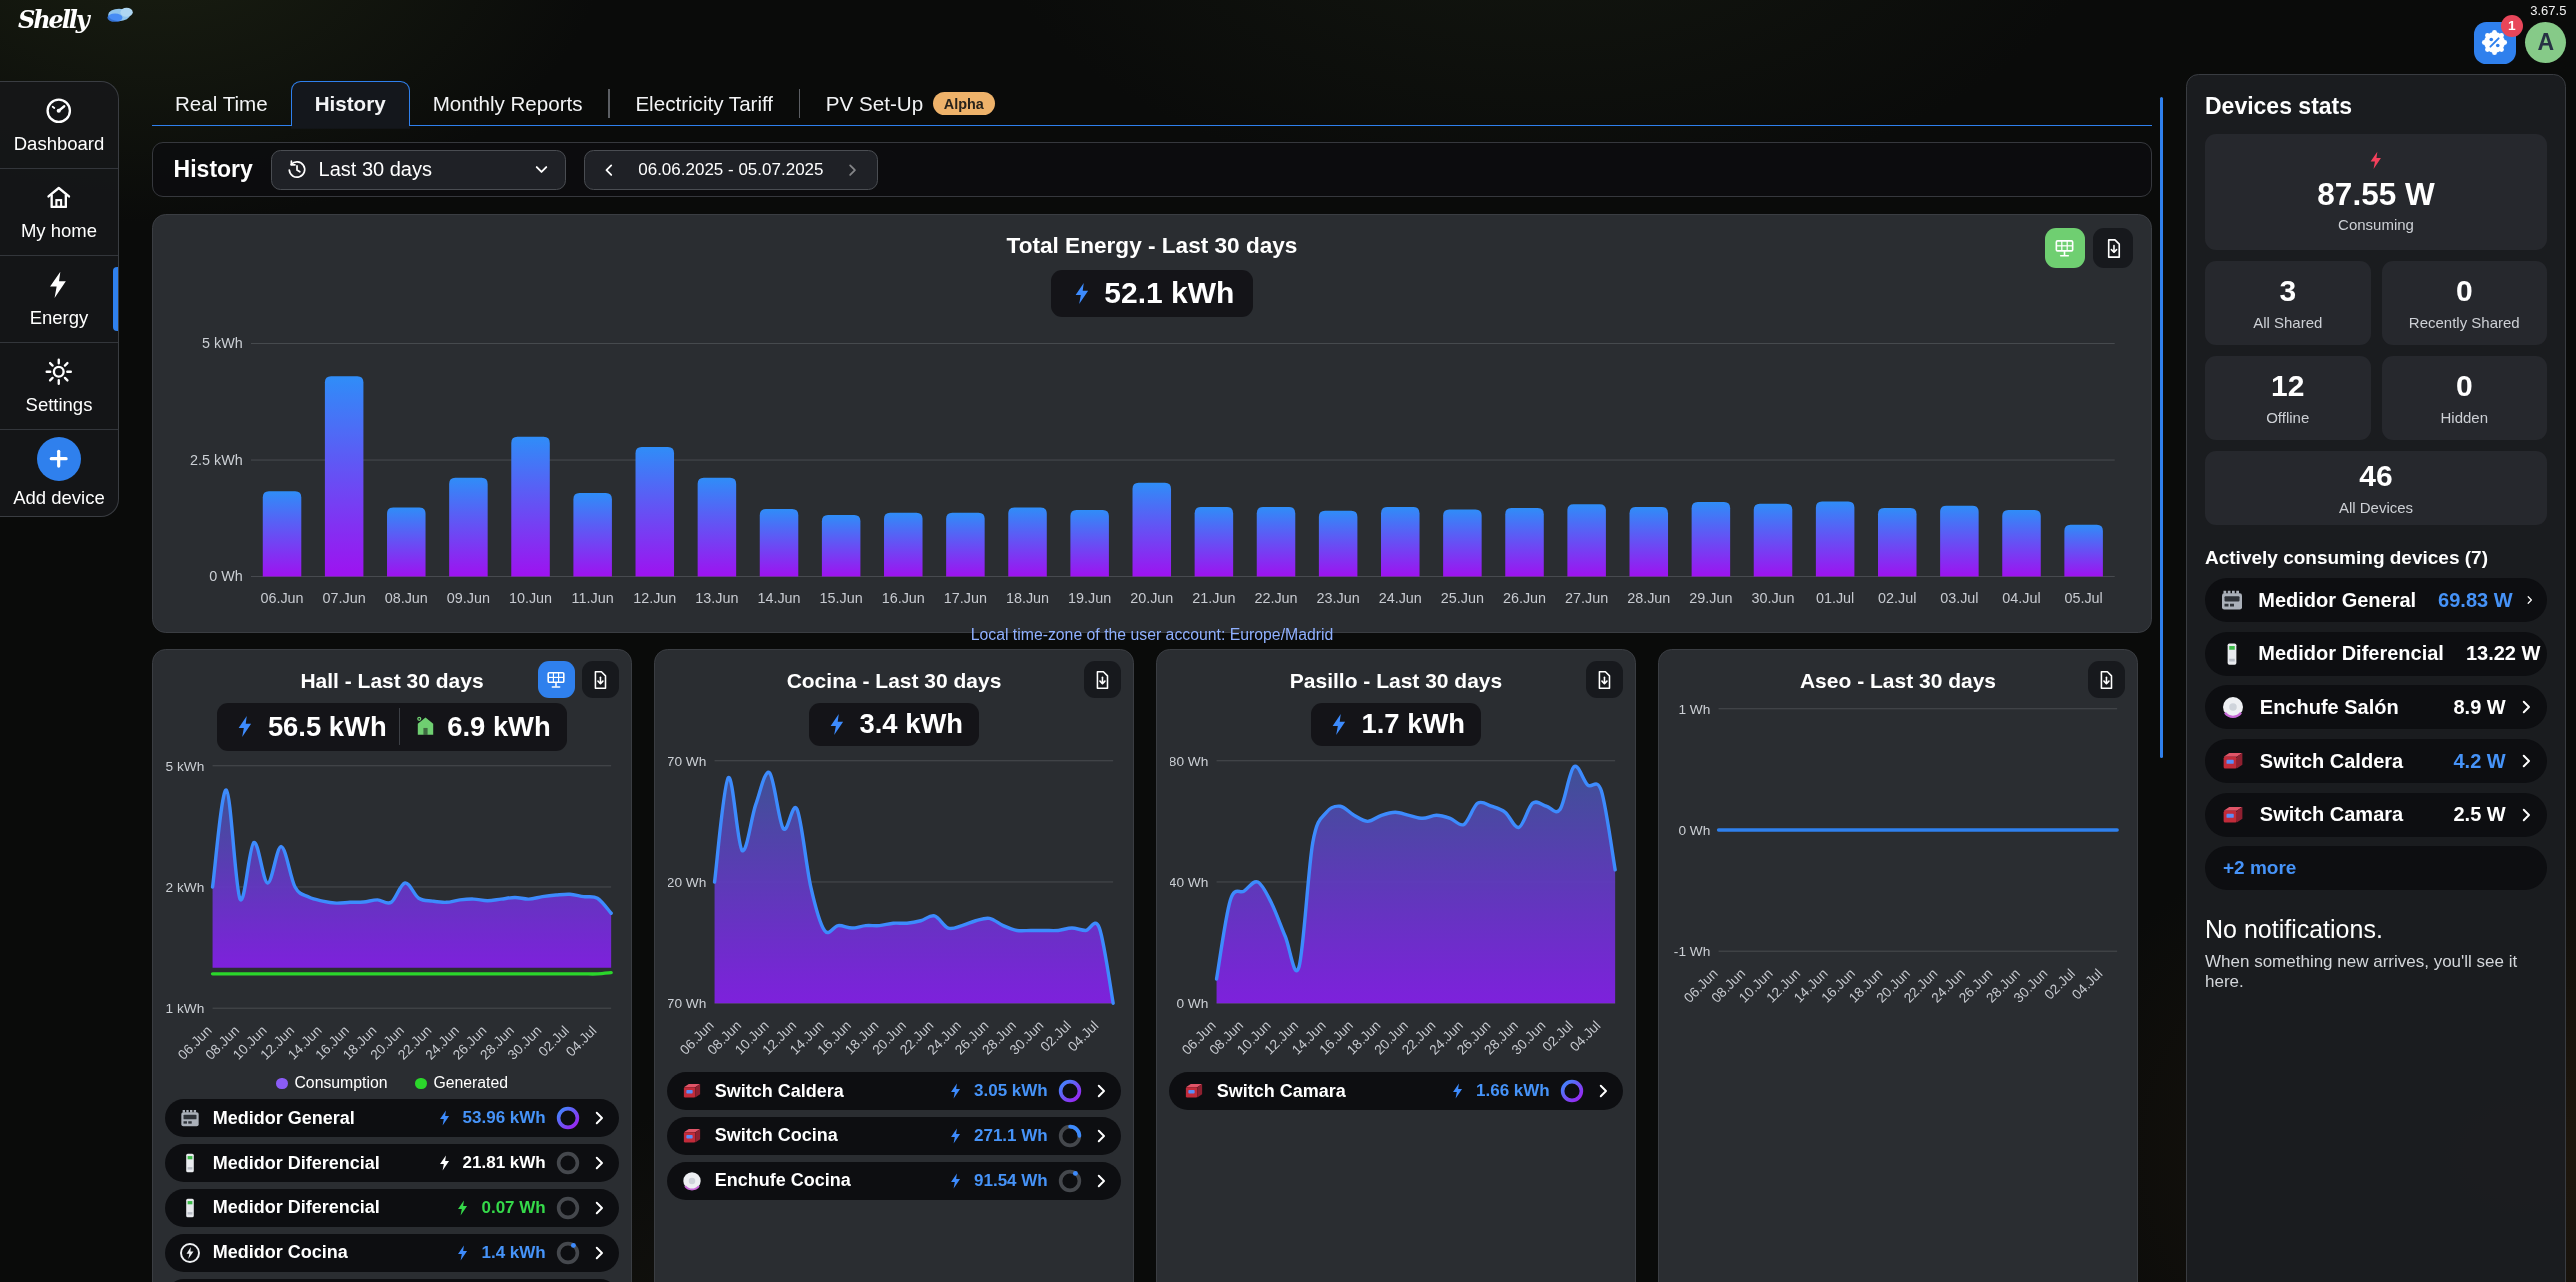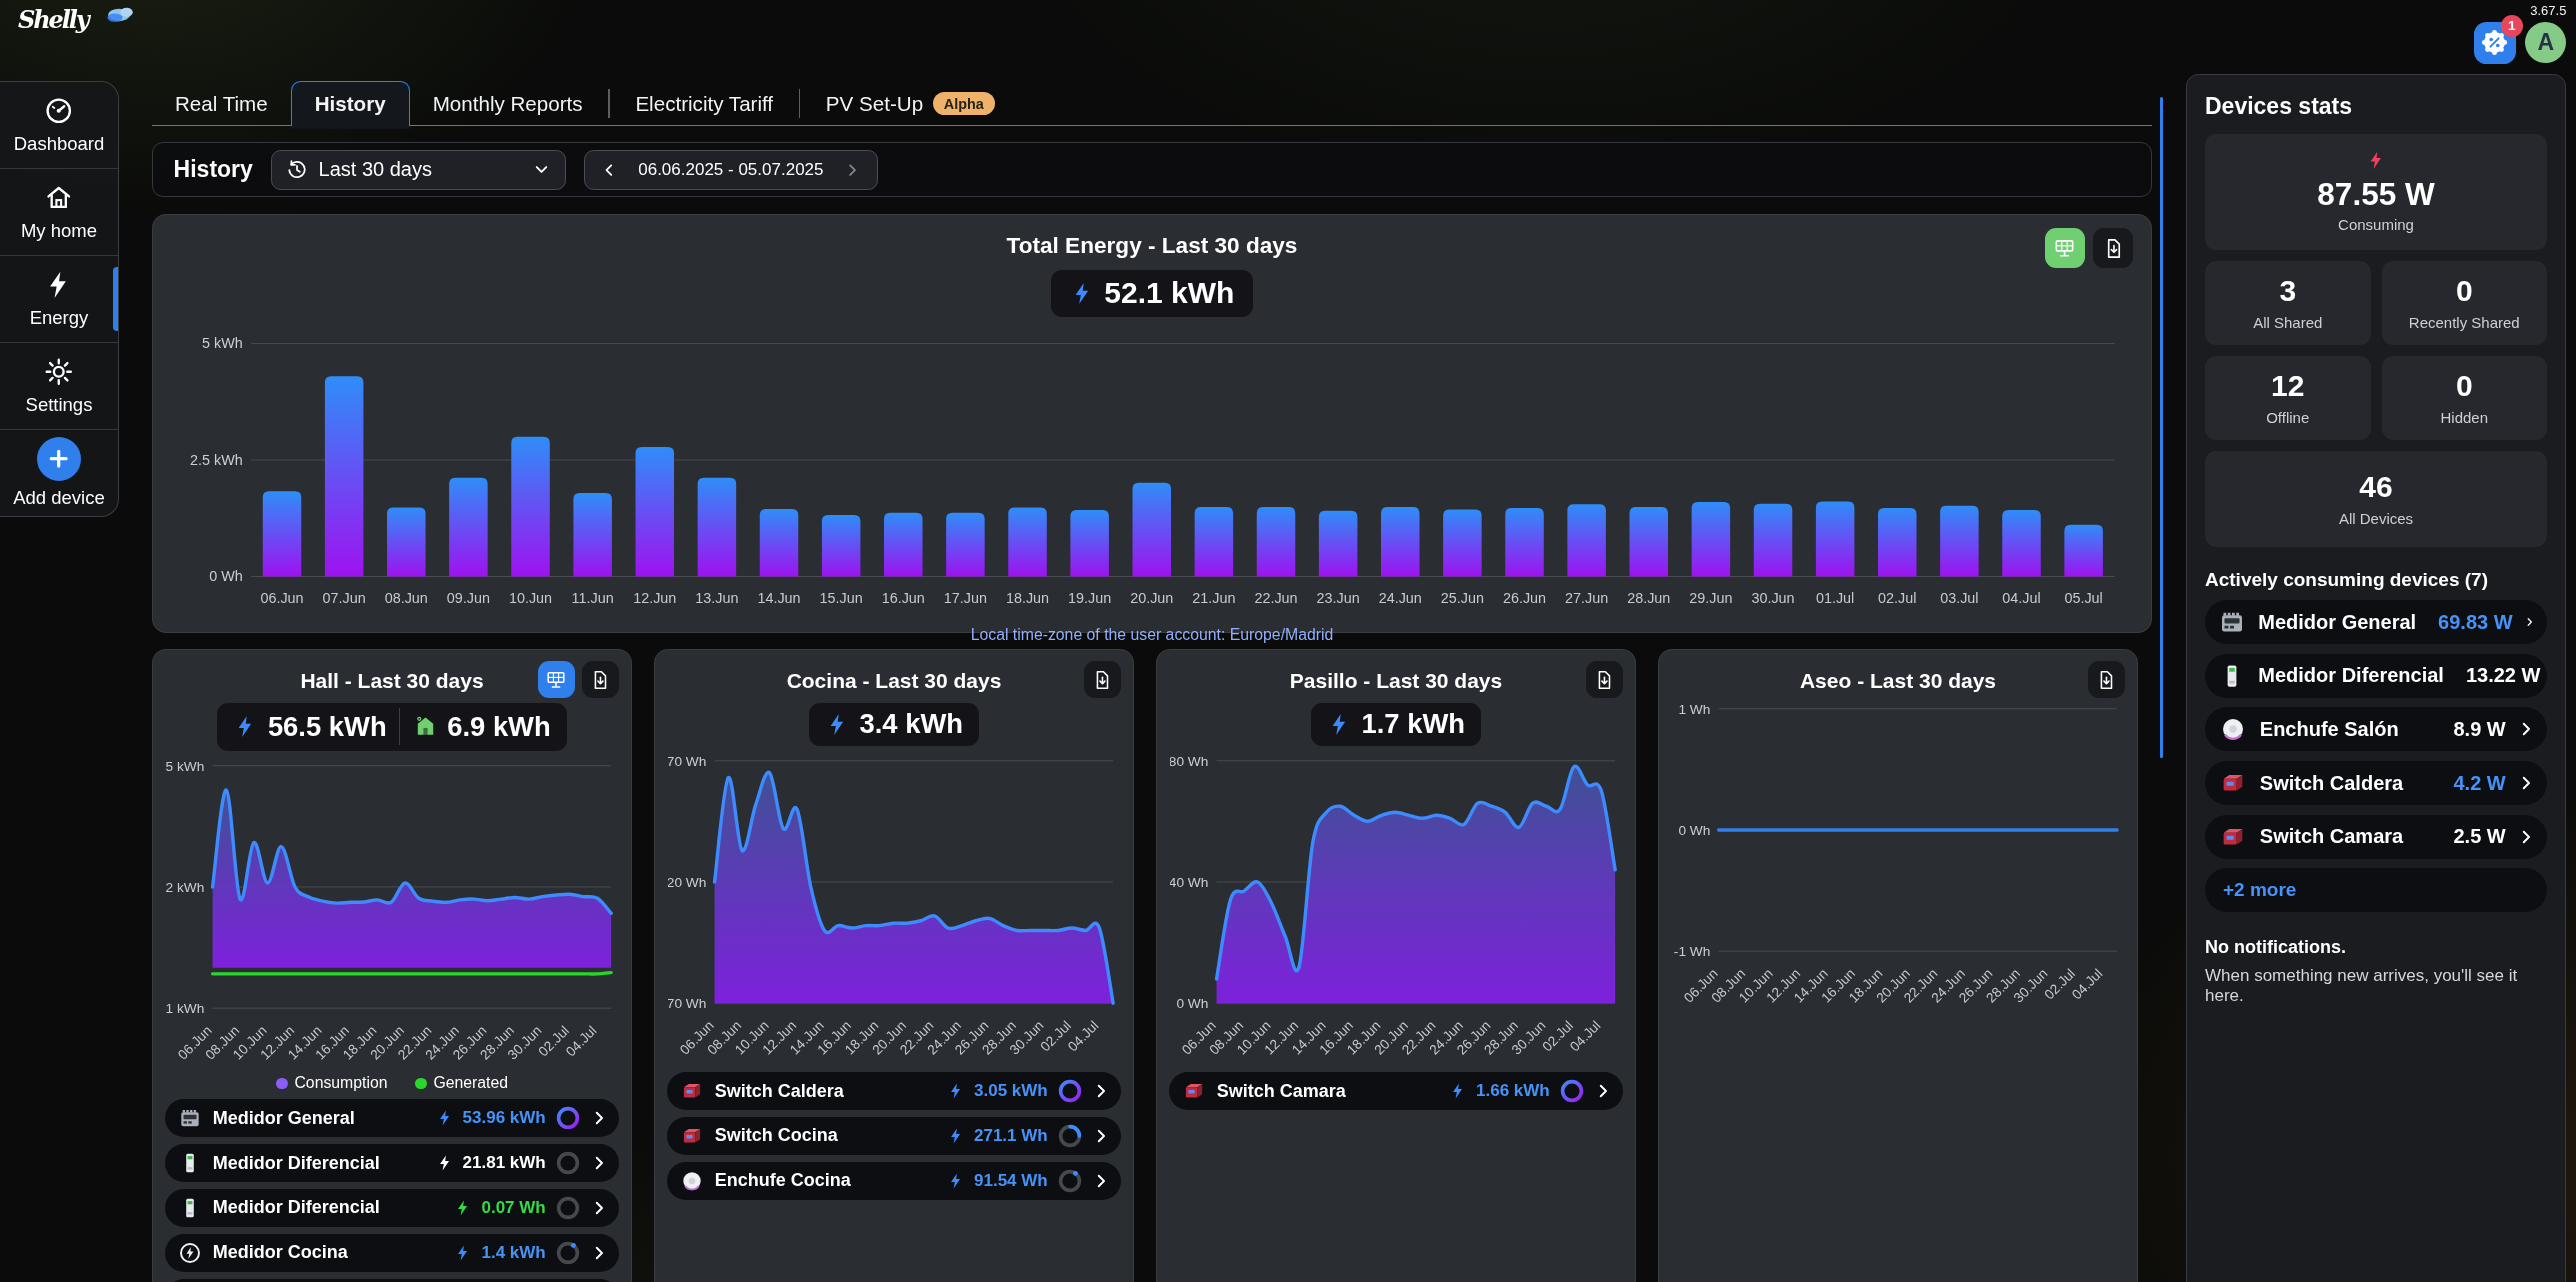--- a/index.html
+++ b/index.html
@@ -92,29 +92,29 @@
   .right-panel{position:absolute;left:2186px;top:74px;width:380px;height:1227px;background:rgba(27,29,32,.97);border:0.7px solid #393c41;border-radius:12.3px;padding:18px;box-sizing:border-box;z-index:4}
   .rp-title{font-size:23px;font-weight:bold}
   .consume-tile{margin-top:13.7px;background:#26282d;border-radius:11px;height:116px;display:flex;flex-direction:column;align-items:center;justify-content:center;gap:2.7px}
   .consume-tile svg{width:20.6px;height:20.6px;margin-bottom:2.7px}
   .ct-num{font-size:31.5px;font-weight:bold}
   .ct-sub{font-size:15px;color:#cdd0d5}
   .tiles{display:grid;grid-template-columns:1fr 1fr;gap:11px;margin-top:11px}
   .tile{background:#26282d;border-radius:11px;height:84px;display:flex;flex-direction:column;align-items:center;justify-content:center;gap:5.5px}
   .tile .t-num{font-size:30px;font-weight:bold}
   .tile .t-sub{font-size:15px;color:#cdd0d5}
-  .alltile{grid-column:span 2;height:96px}
+  .alltile{grid-column:span 2;height:74px}
   .ad-title{font-size:19px;font-weight:bold;margin-top:22px}
   .rp-row{height:44px;background:#0d0e11;border-radius:22px;display:flex;align-items:center;gap:11px;padding:0 12.3px;margin-top:9.6px;cursor:pointer}
   .rp-row .dicon{width:31.5px;height:31.5px}
   .rp-row .dicon svg{width:30px;height:30px}
   .rp-row .dname{font-size:20px}
   .rp-row .dval{font-size:20px}
   .more-row{height:44px;background:#0d0e11;border-radius:22px;display:flex;align-items:center;padding:0 18px;margin-top:9.6px;font-size:19px;font-weight:bold;color:#4693f8;cursor:pointer}
-  .notif-title{font-size:18px;font-weight:bold;margin-top:25px}
+  .notif-title{font-size:25px;font-weight:normal;margin-top:25px}
   .notif-sub{font-size:17px;color:#d3d6da;margin-top:8.2px}
 
   .scroll-ind{position:absolute;left:2160px;top:97px;width:3.4px;height:661px;background:#2f80ed;border-radius:2.1px;z-index:6}
 </style>
 </head>
 <body>
 
 <svg width="0" height="0" style="position:absolute">
   <defs>
     <linearGradient id="ringGrad" x1="0" y1="0" x2="1" y2="1">

